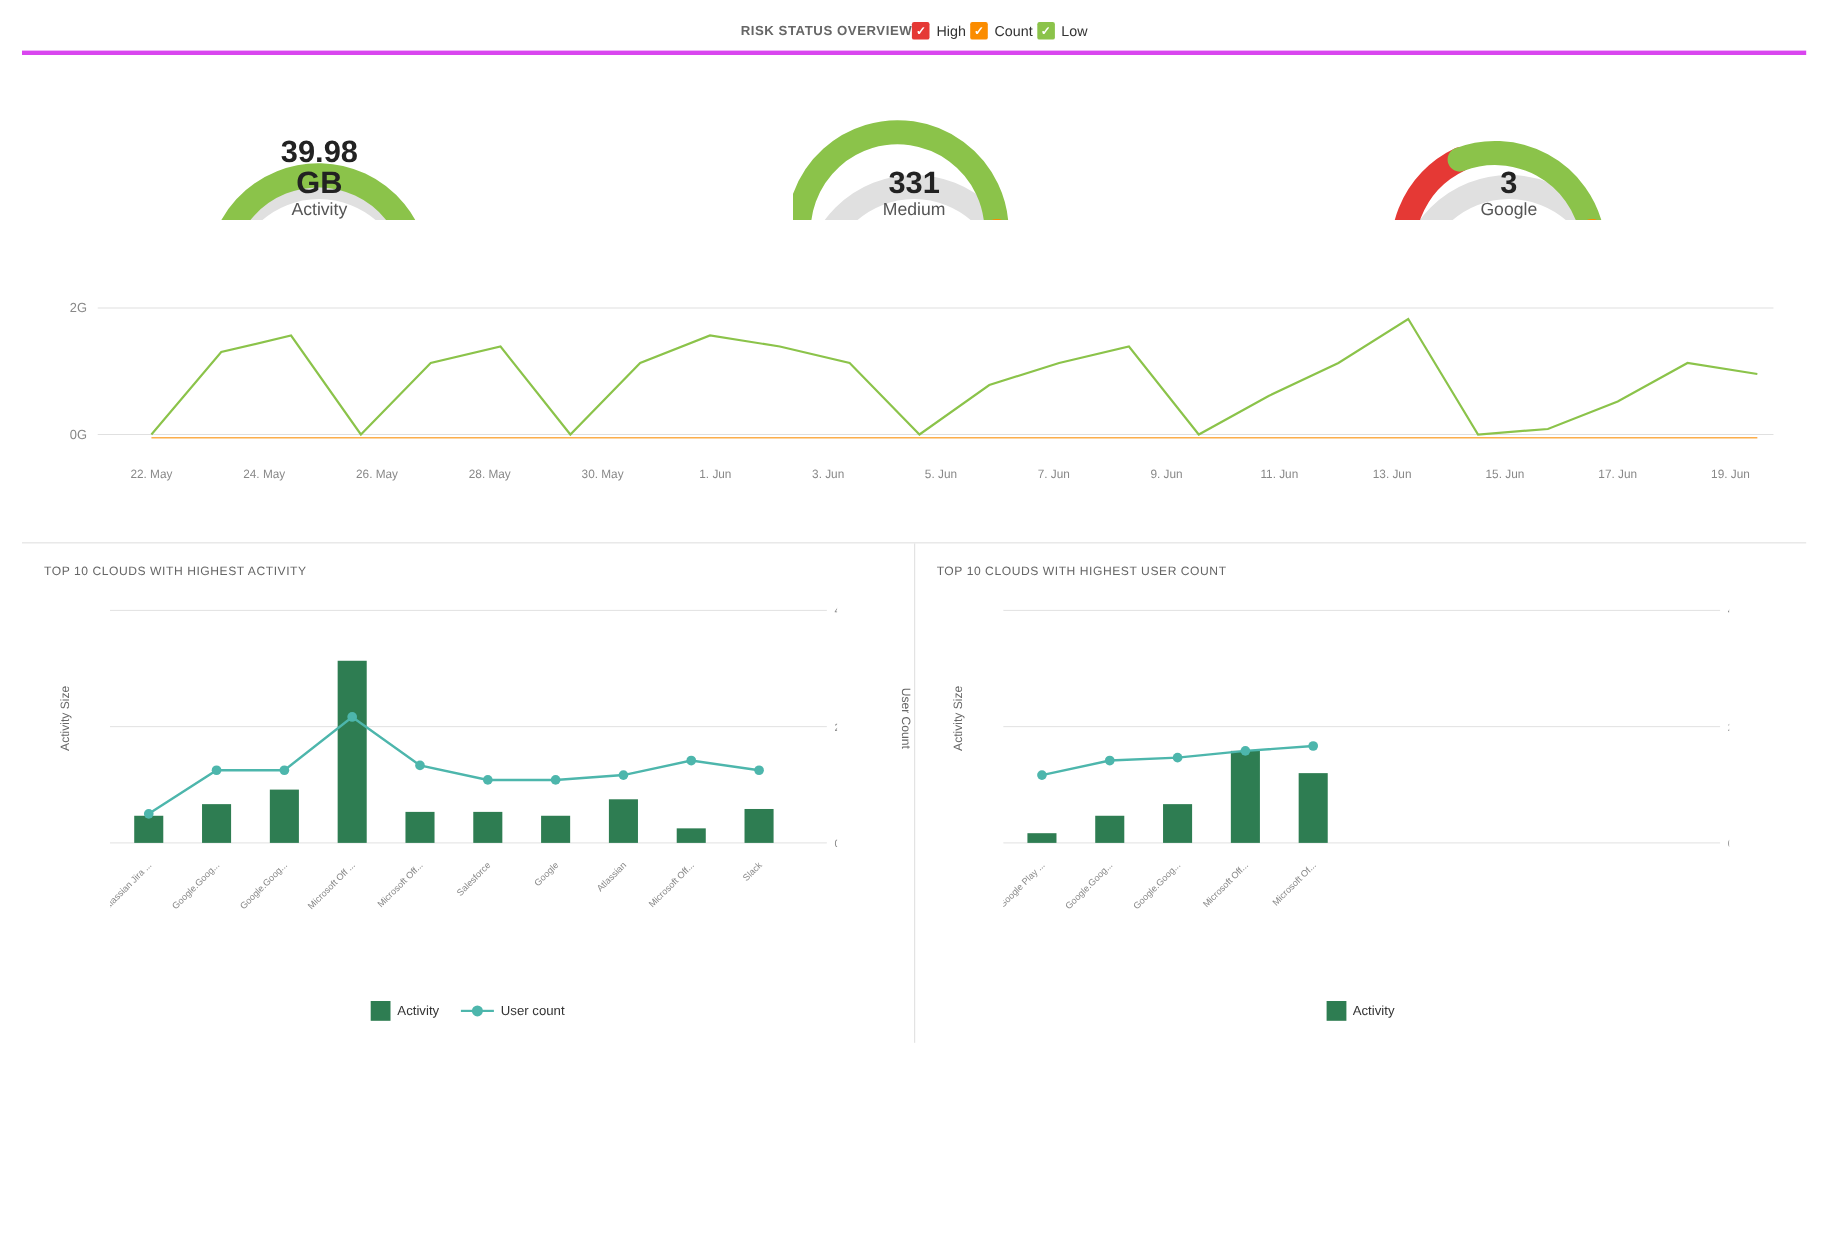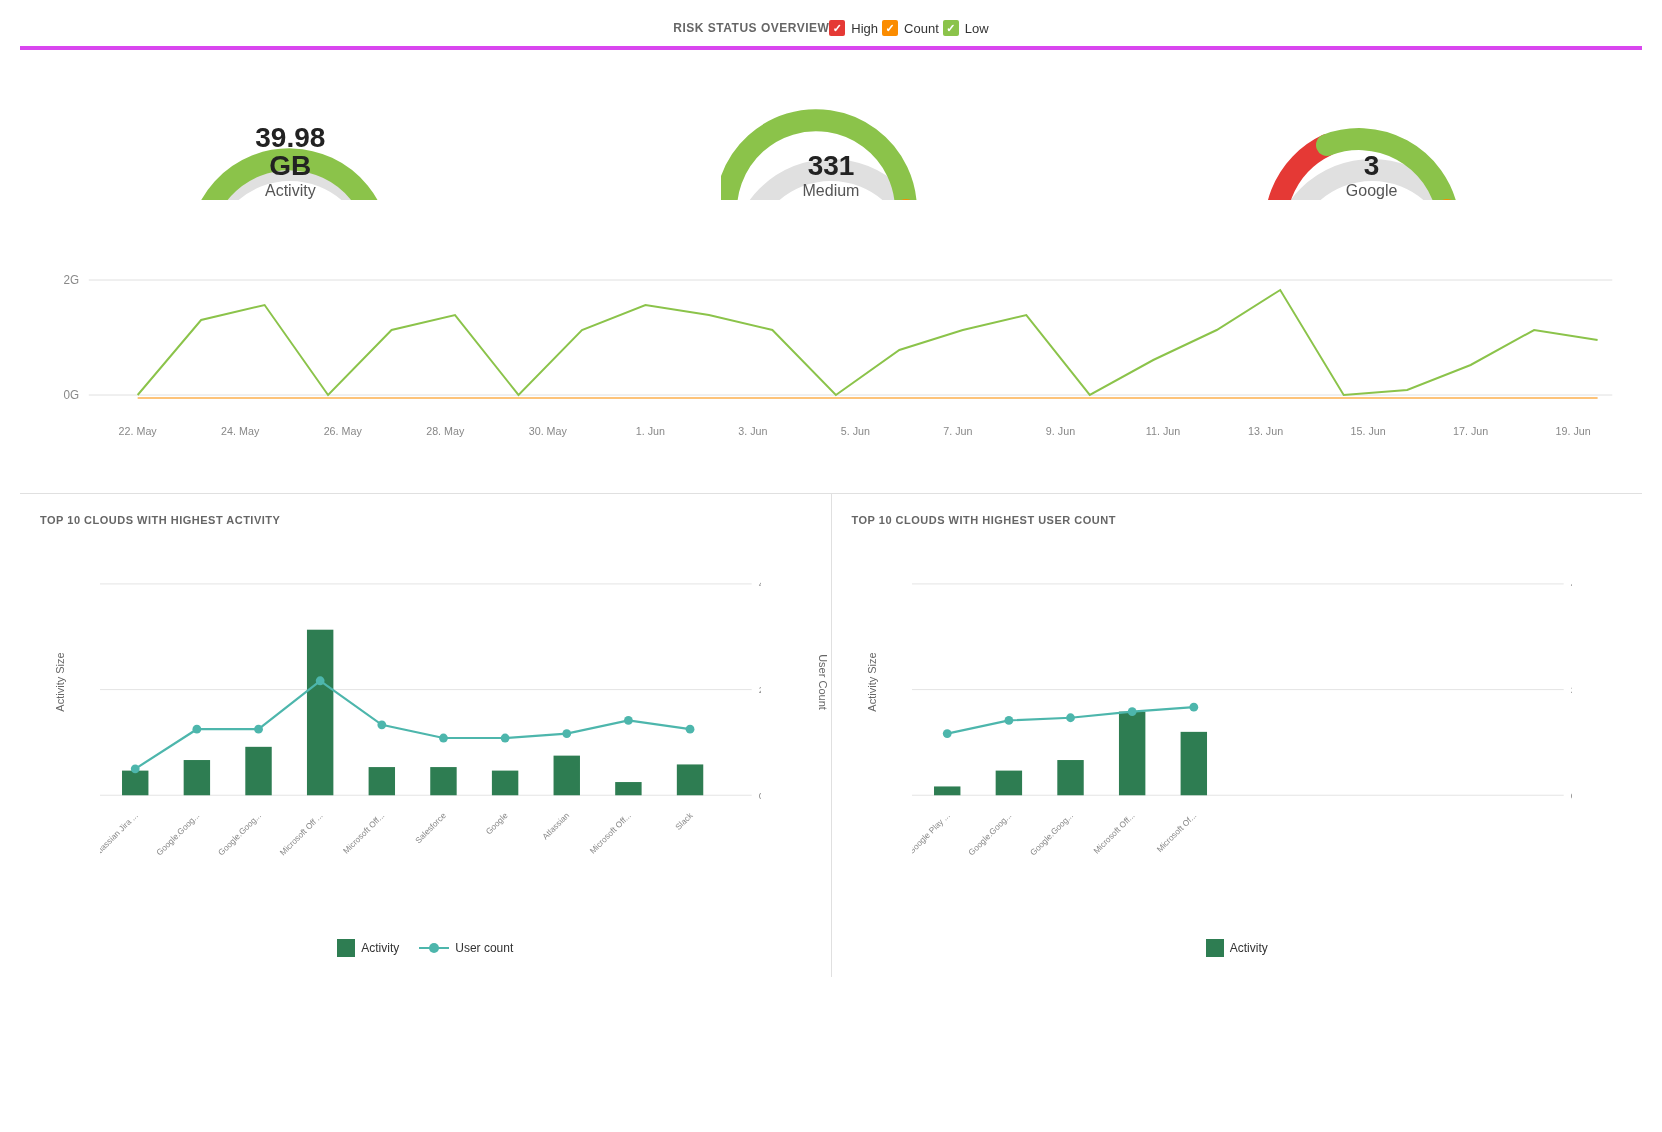--- a/index.html
+++ b/index.html
@@ -139,25 +139,25 @@
       padding: 20px;
       border-right: 1px solid #e0e0e0;
     }
 
     .chart-panel:last-child {
       border-right: none;
     }
 
     .chart-panel-title {
       font-size: 11px;
-      font-weight: 700;
+      font-weight: 400;
       color: #666;
       letter-spacing: 0.5px;
       text-transform: uppercase;
-      margin-bottom: 30px;
+      margin-bottom: 1px;
     }
 
     .bar-chart-legend {
       display: flex;
       gap: 20px;
       justify-content: center;
       margin-top: 60px;
     }
 
     .bar-legend-item {

